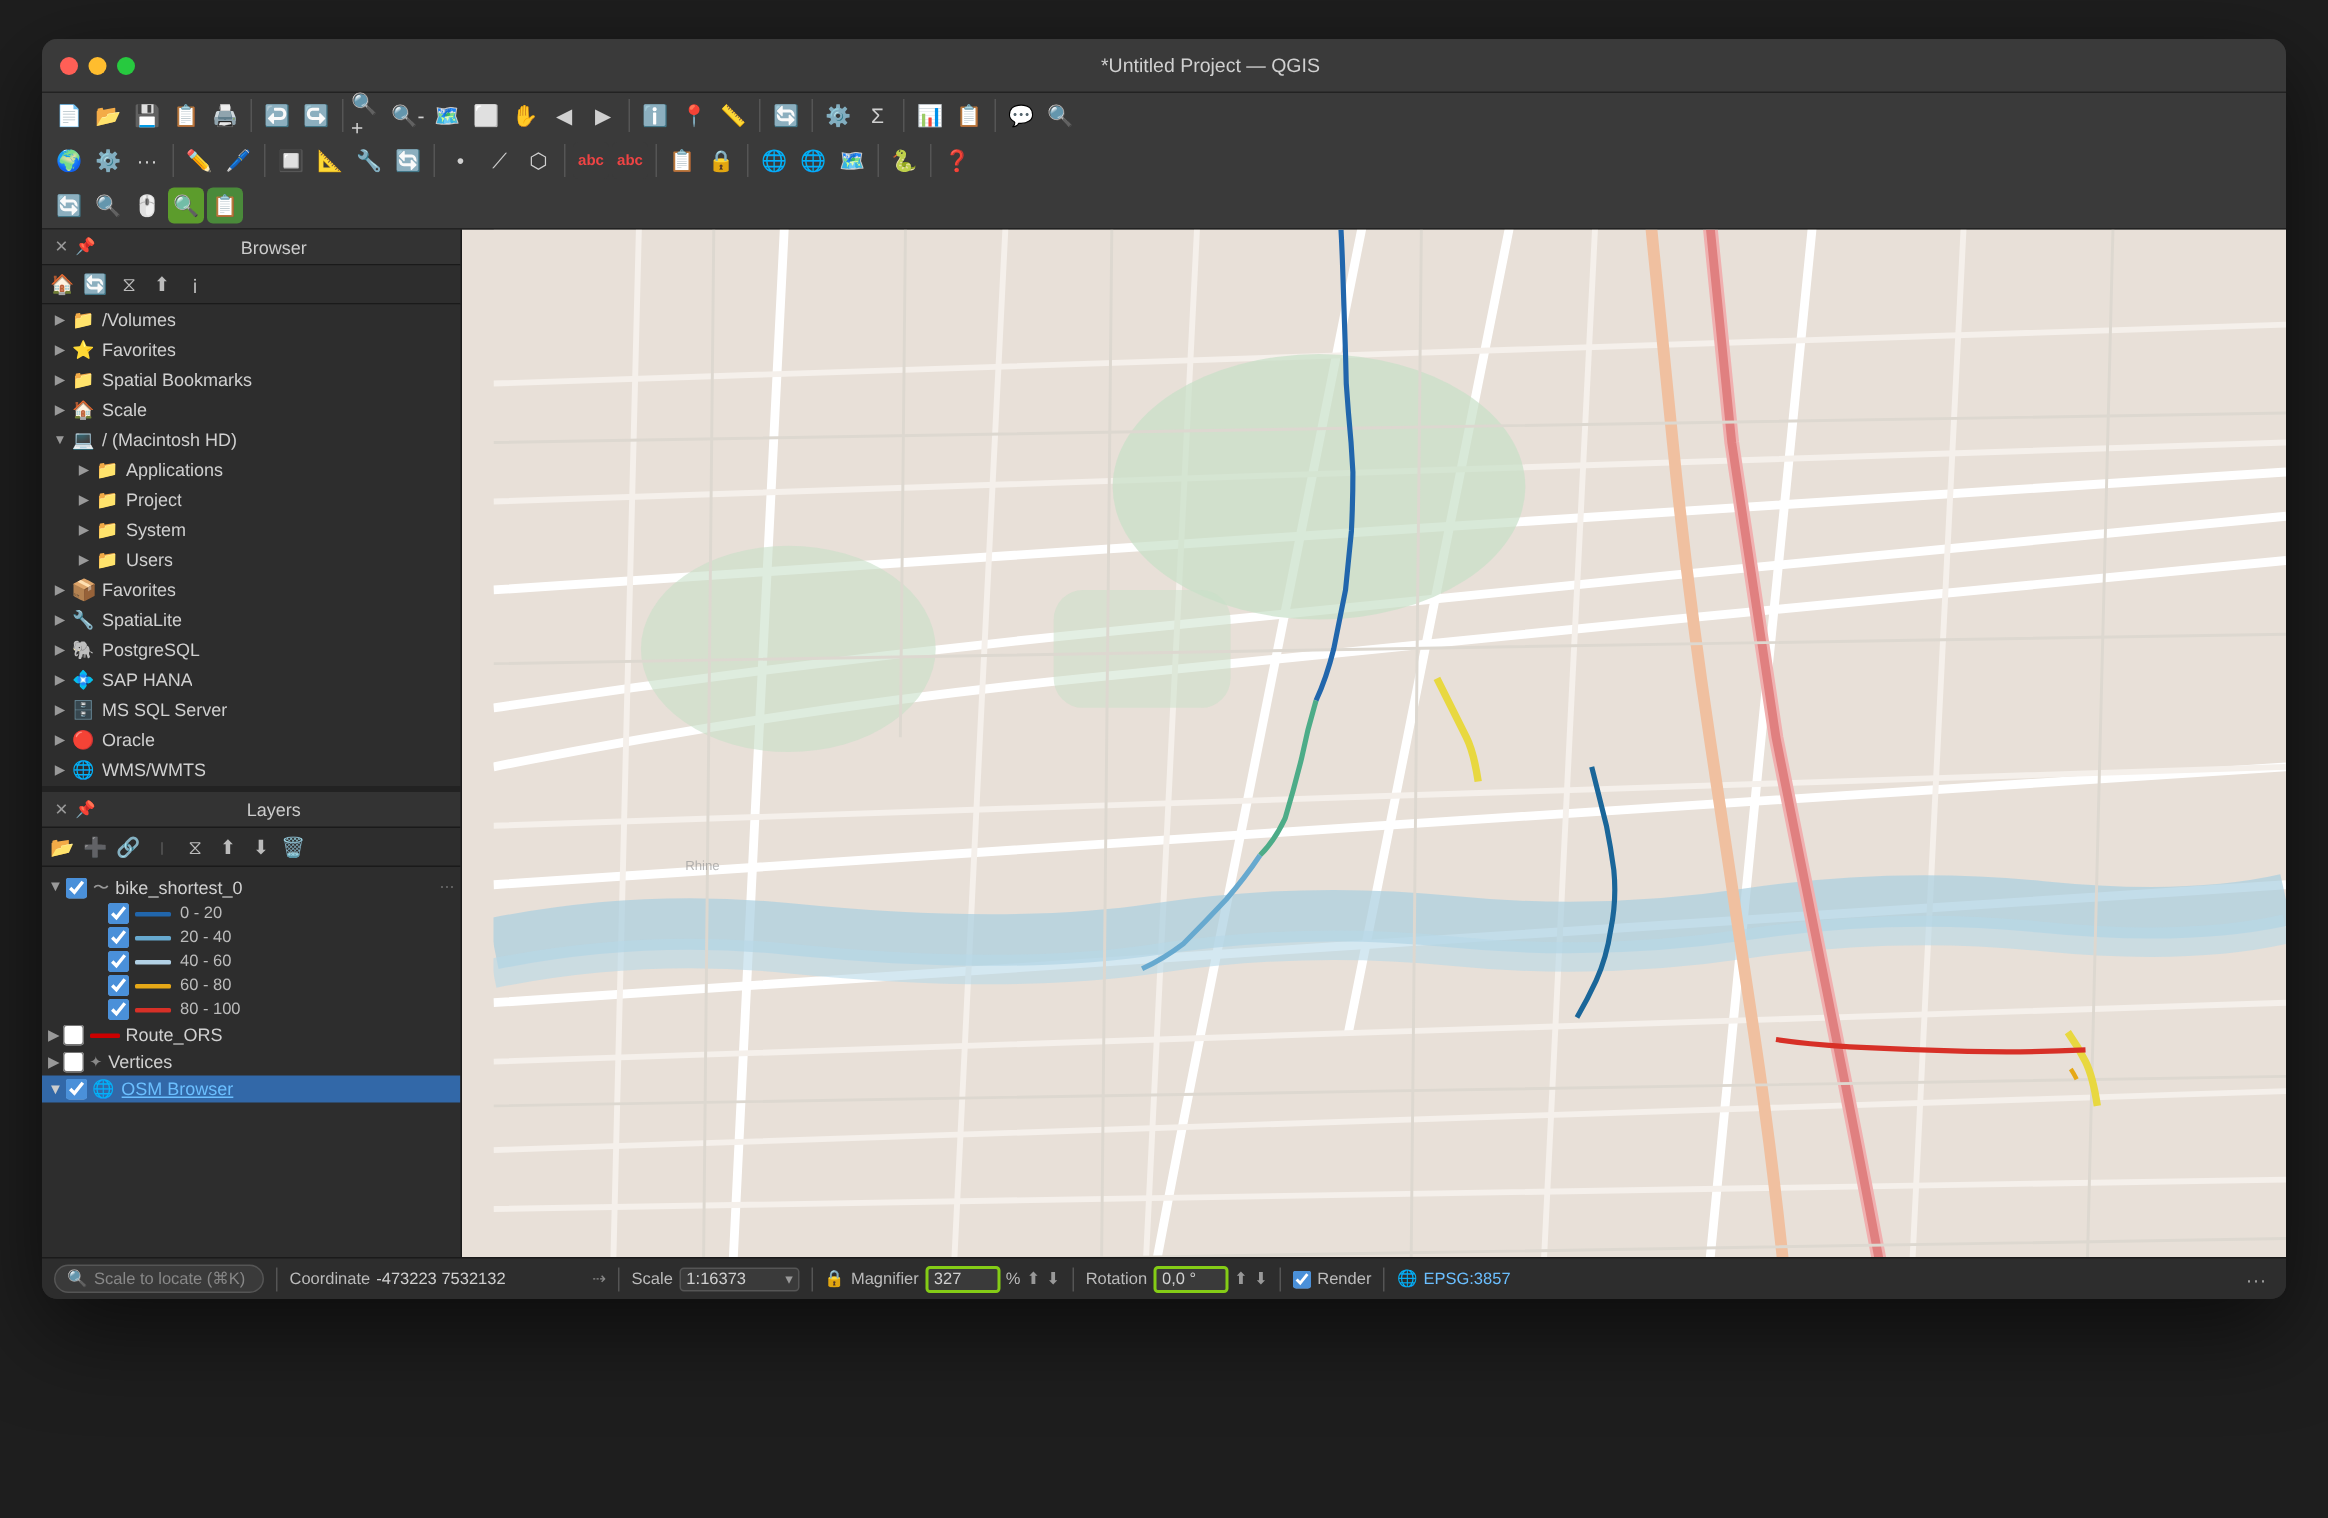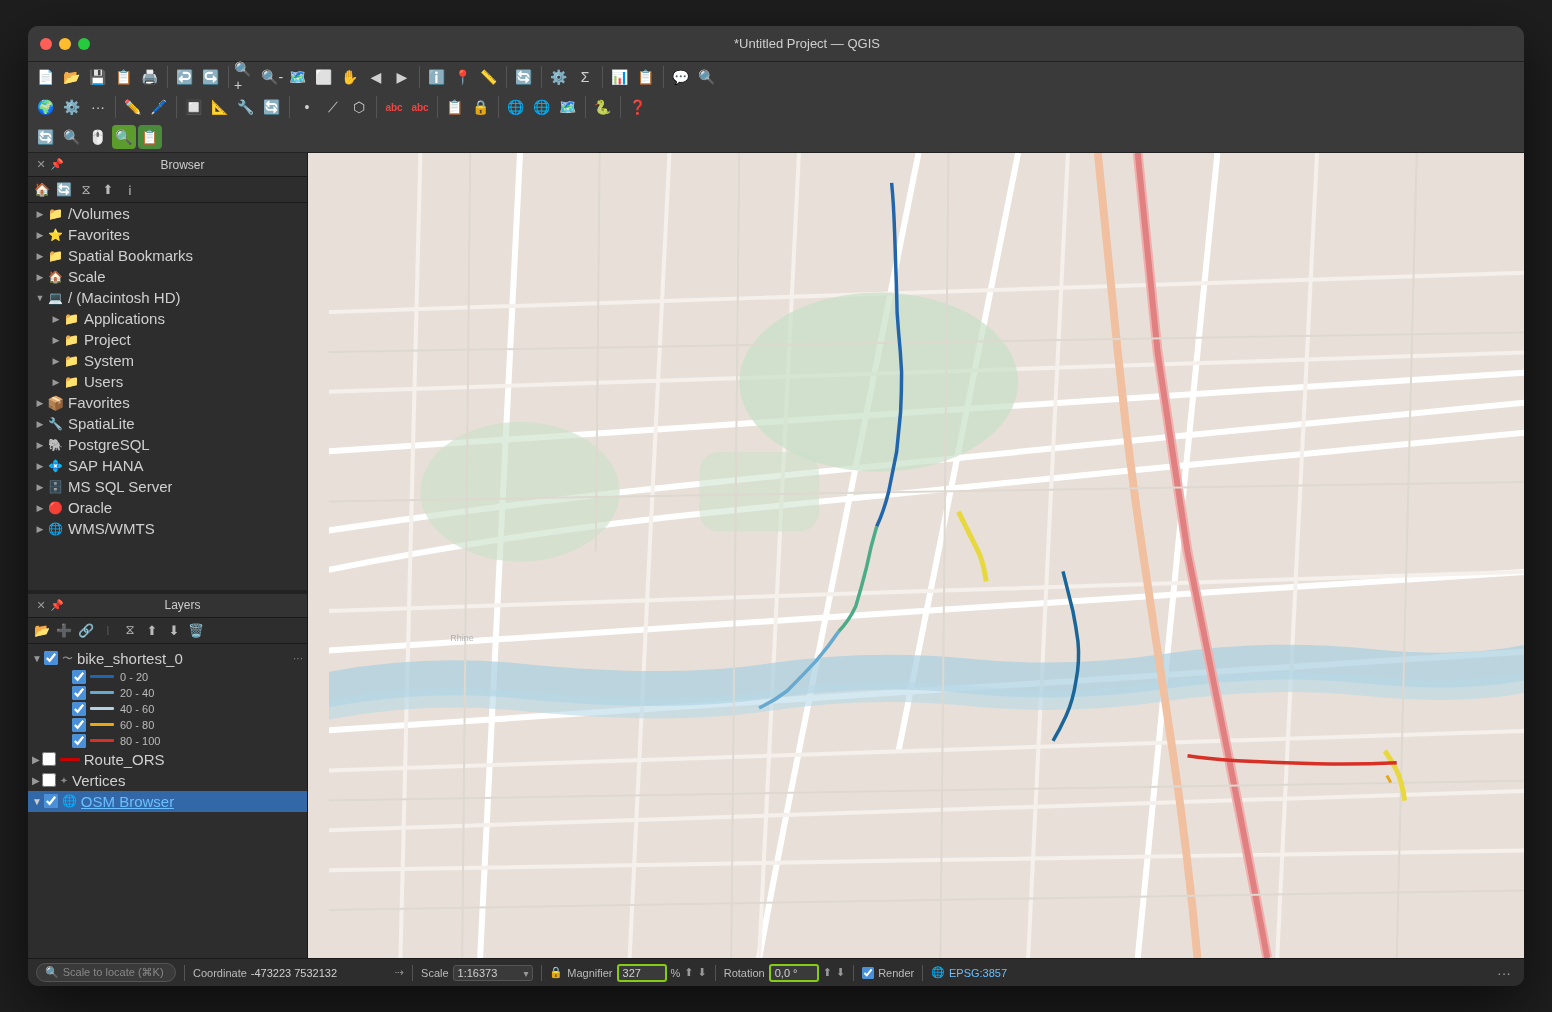--- a/index.html
+++ b/index.html
@@ -9,21 +9,21 @@
       font-size: 12px;
       color: #e0e0e0;
       width: 1552px;
       height: 1012px;
       overflow: hidden;
     }
 
     
     .window {
       width: 1496px;
-      height: 960px;
+      height: 840px;
       margin: 26px 28px;
       background: #2d2d2d;
       border-radius: 10px;
       overflow: hidden;
       display: flex;
       flex-direction: column;
       box-shadow: 0 20px 60px rgba(0,0,0,0.6);
     }
 
     .titlebar {
@@ -213,21 +213,21 @@
       align-items: center;
       justify-content: center;
       font-size: 12px;
       flex-shrink: 0;
       margin-right: 4px;
     }
 
     .tree-label {
       overflow: hidden;
       text-overflow: ellipsis;
-      font-size: 15px;
+      font-size: 12px;
     }
 
     
     .layers-panel-content {
       flex: 1;
       overflow-y: auto;
       background: #2d2d2d;
       padding: 4px 0;
     }
 

